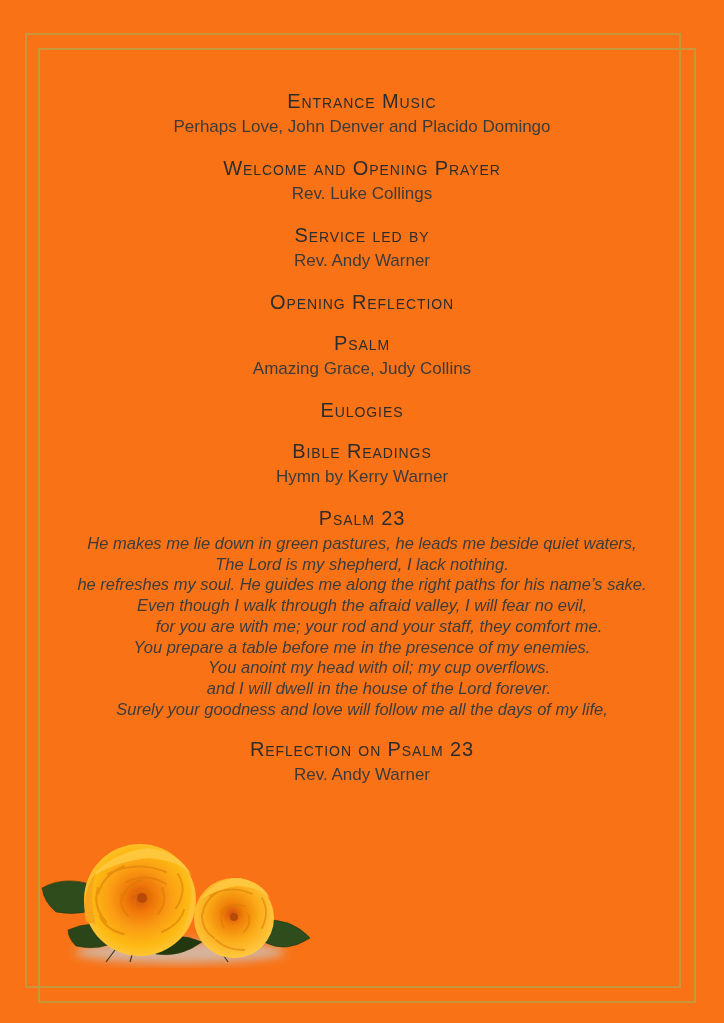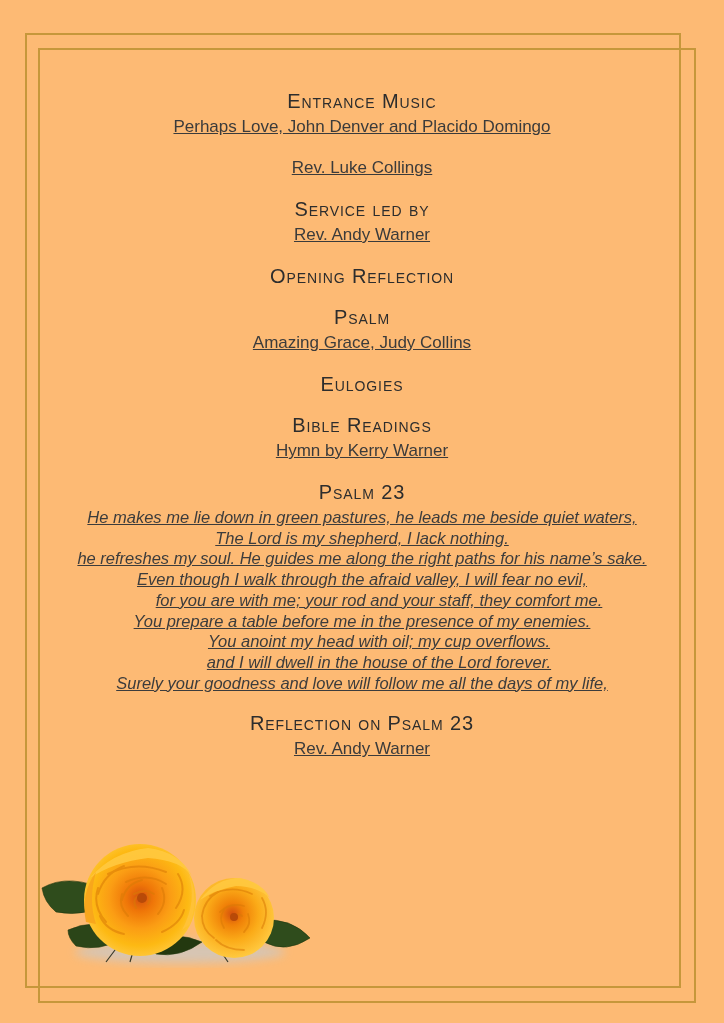--- a/index.html
+++ b/index.html
@@ -4,21 +4,21 @@
 <style>
   html, body {
     margin: 0;
     padding: 0;
     background: #ffffff;
   }
   .page {
     position: relative;
     width: 724px;
     height: 1023px;
-    background: #fdba74;
+    background: #f97316;
     overflow: hidden;
     font-family: "Liberation Sans", sans-serif;
   }
   
   .frame {
     position: absolute;
     box-sizing: border-box;
     border: 2px solid #c6973b;
     pointer-events: none;
   }
@@ -39,21 +39,20 @@
     line-height: 22px;
     letter-spacing: 0.9px;
     color: #2d2d2d;
     margin-bottom: 4px;
     font-weight: normal;
   }
   .line {
     font-size: 17px;
     line-height: 22px;
     color: #3b3b3b;
-    text-decoration: underline;
   }
   .scripture .line {
     font-style: italic;
     font-size: 16.5px;
     line-height: 20.7px;
     color: #3c3c3c;
   }
   .section-john { margin-bottom: 13px; }
   .indent { padding-left: 34px; }
 
@@ -74,20 +73,21 @@
   <div class="frame frame-b"></div>
 
   <div class="content">
 
     <div class="section">
       <div class="heading">Entrance Music</div>
       <div class="line">Perhaps Love, John Denver and Placido Domingo</div>
     </div>
 
     <div class="section">
+      <div class="heading">Welcome and Opening Prayer</div>
       <div class="line">Rev. Luke Collings</div>
     </div>
 
     <div class="section">
       <div class="heading">Service led by</div>
       <div class="line">Rev. Andy Warner</div>
     </div>
 
     <div class="section">
       <div class="heading">Opening Reflection</div>

